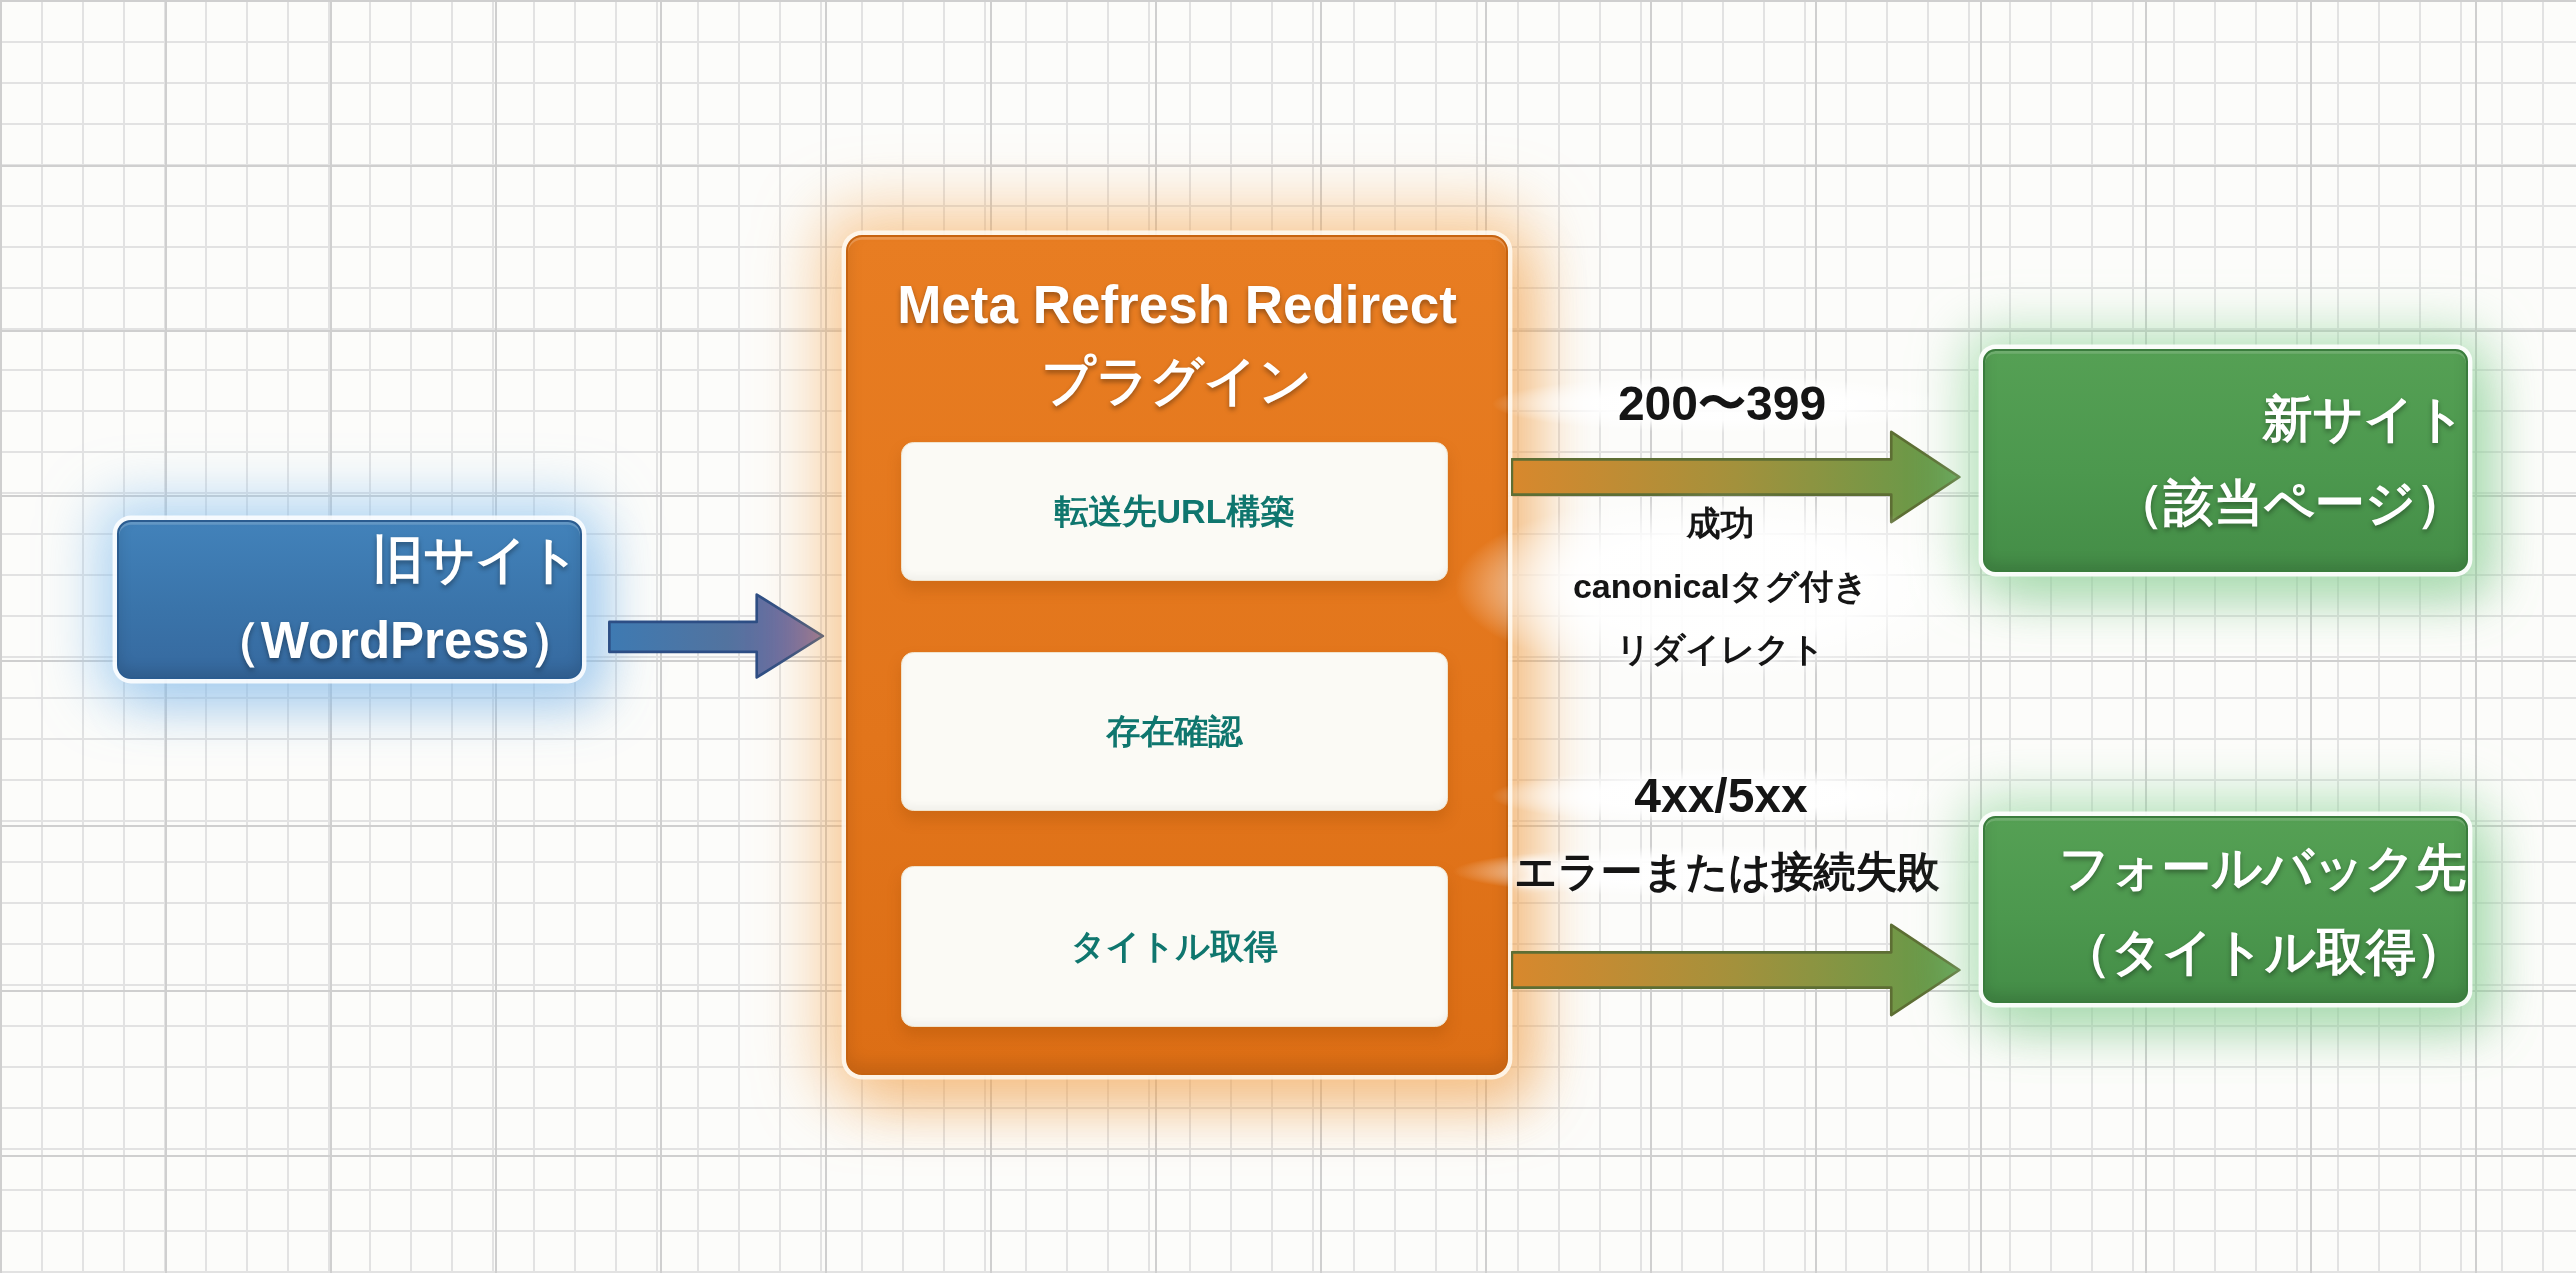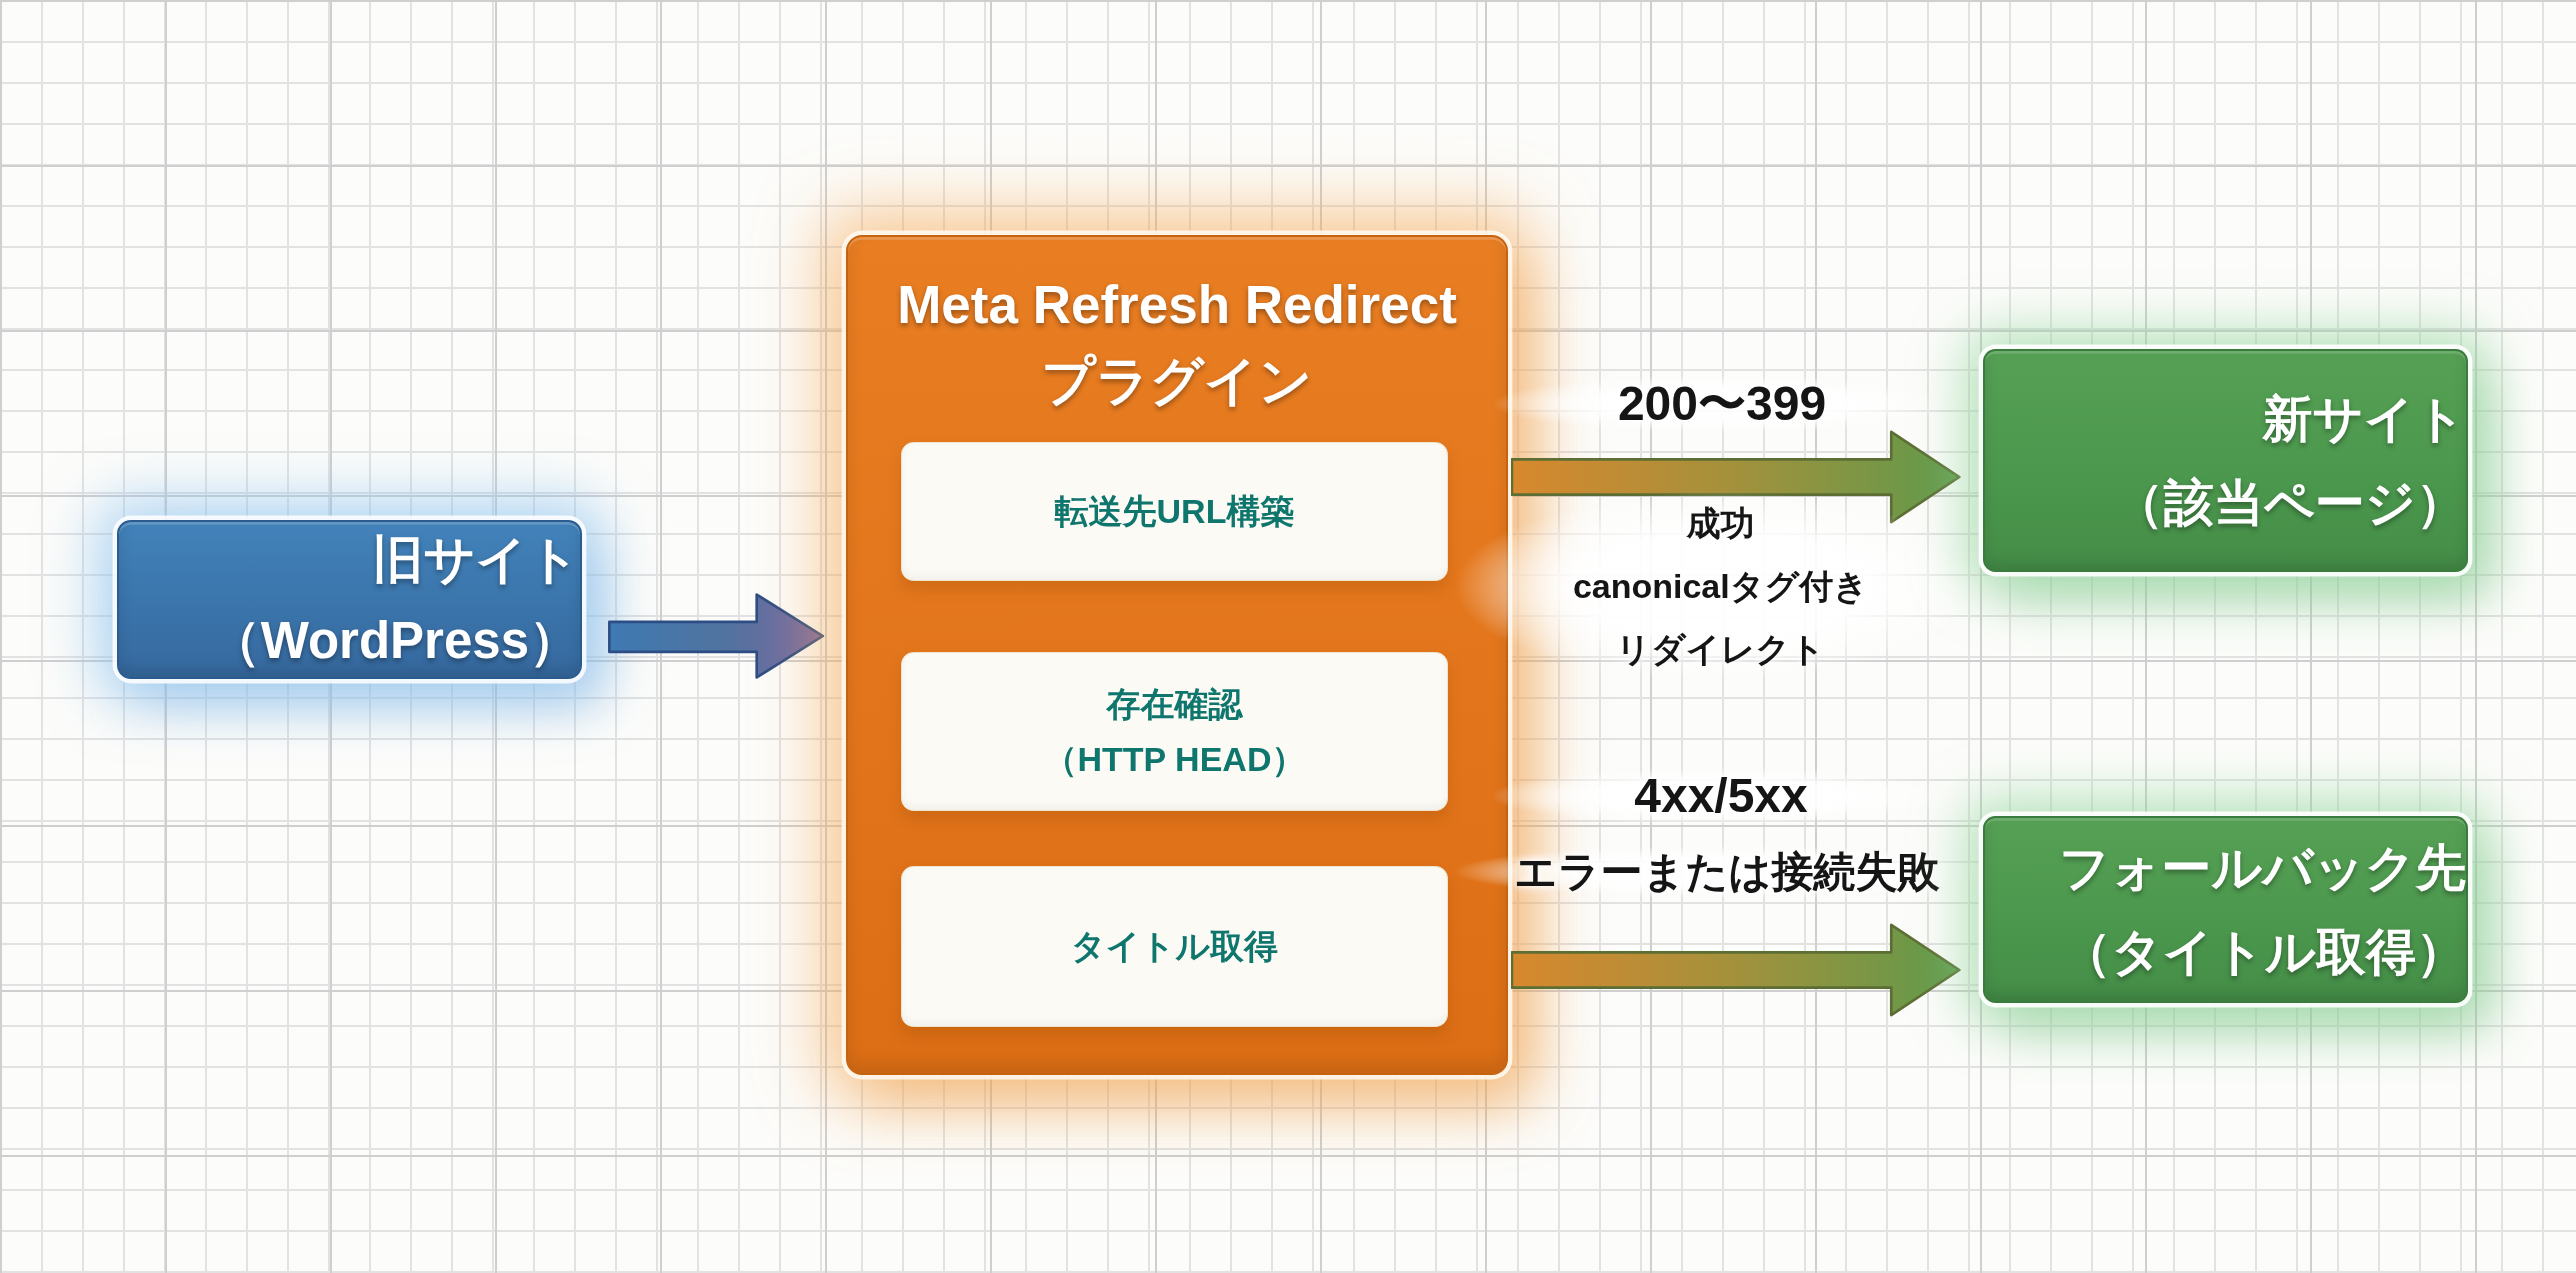--- a/index.html
+++ b/index.html
@@ -142,21 +142,20 @@
     <div class="plugin-title">
       <span class="line">Meta Refresh Redirect</span>
       <span class="line">プラグイン</span>
     </div>
     <div class="step step-1">
       <span class="line">転送先URL構築</span>
       <span class="line"></span>
     </div>
     <div class="step step-2">
       <span class="line">存在確認</span>
-      <span class="line">（HTTP HEAD）</span>
     </div>
     <div class="step step-3">
       <span class="line">タイトル取得</span>
       <span class="line"></span>
     </div>
   </div>
 
   <div class="edge-label label-status-success">200〜399</div>
 
   <svg class="arrow arrow-success" viewBox="0 0 510 108">

